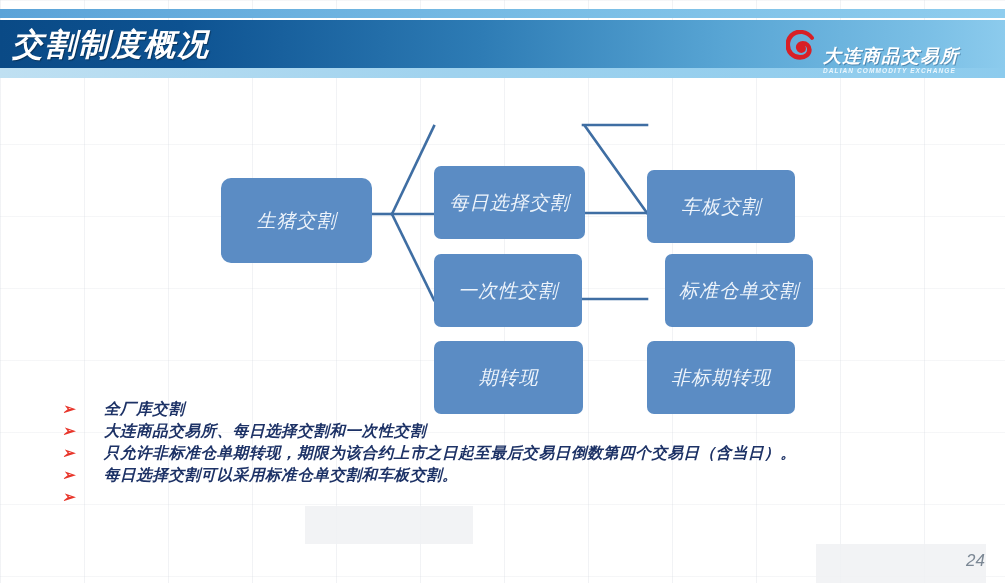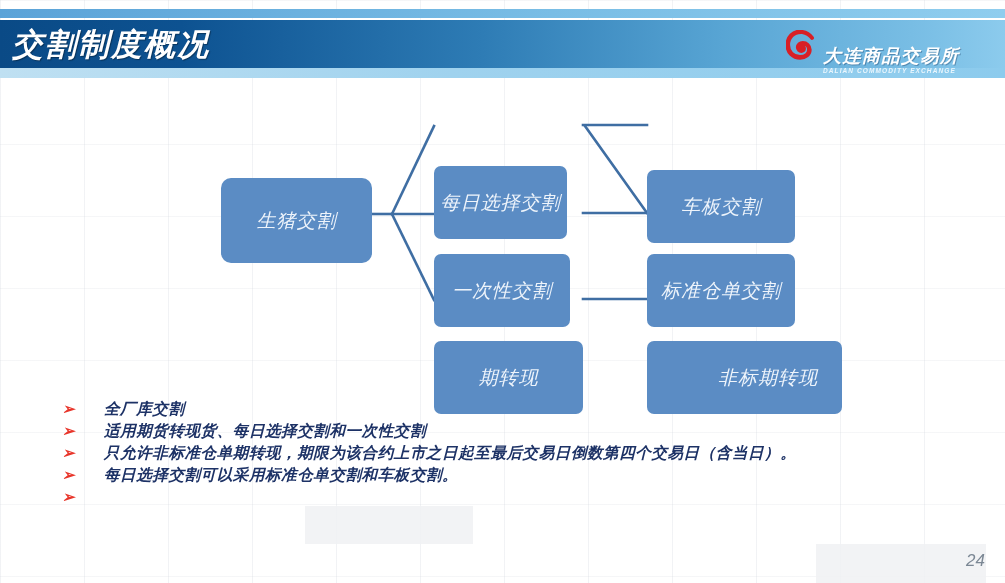--- a/index.html
+++ b/index.html
@@ -119,26 +119,26 @@
     color: #eef4fb;
     display: flex;
     align-items: center;
     justify-content: center;
     font-size: 19px;
     font-family: "Liberation Serif", "DejaVu Serif", serif;
     letter-spacing: 1px;
     white-space: nowrap;
   }
   .node.root { left: 221px; top: 100px; width: 151px; height: 85px; border-radius: 10px; }
-  .node.mid1 { left: 434px; top: 88px;  width: 133px; height: 73px; }
-  .node.mid2 { left: 434px; top: 176px; width: 136px; height: 73px; }
+  .node.mid1 { left: 434px; top: 88px;  width: 151px; height: 73px; }
+  .node.mid2 { left: 434px; top: 176px; width: 148px; height: 73px; }
   .node.mid3 { left: 434px; top: 263px; width: 149px; height: 73px; }
   .node.leaf1 { left: 647px; top: 92px;  width: 148px; height: 73px; }
-  .node.leaf2 { left: 647px; top: 176px; width: 148px; height: 73px; }
-  .node.leaf3 { left: 647px; top: 263px; width: 148px; height: 73px; padding-left: 47px; }
+  .node.leaf2 { left: 665px; top: 176px; width: 148px; height: 73px; }
+  .node.leaf3 { left: 647px; top: 263px; width: 148px; height: 73px; }
 
   
   .bullets {
     position: absolute;
     left: 62px; top: 398px;
     width: 900px;
   }
   .bullet-row {
     display: flex;
     align-items: baseline;
@@ -233,21 +233,21 @@
     <div class="node leaf3">非标期转现</div>
   </div>
 
   <div class="bullets">
     <div class="bullet-row">
       <span class="bullet-mark">➢</span>
       <span class="bullet-text">全厂库交割</span>
     </div>
     <div class="bullet-row">
       <span class="bullet-mark">➢</span>
-      <span class="bullet-text">适用期货转现货、每日选择交割和一次性交割</span>
+      <span class="bullet-text">大连商品交易所、每日选择交割和一次性交割</span>
     </div>
     <div class="bullet-row">
       <span class="bullet-mark">➢</span>
       <span class="bullet-text">只允许非标准仓单期转现，期限为该合约上市之日起至最后交易日倒数第四个交易日（含当日）。</span>
     </div>
     <div class="bullet-row">
       <span class="bullet-mark">➢</span>
       <span class="bullet-text">每日选择交割可以采用标准仓单交割和车板交割。</span>
     </div>
     <div class="bullet-row">

